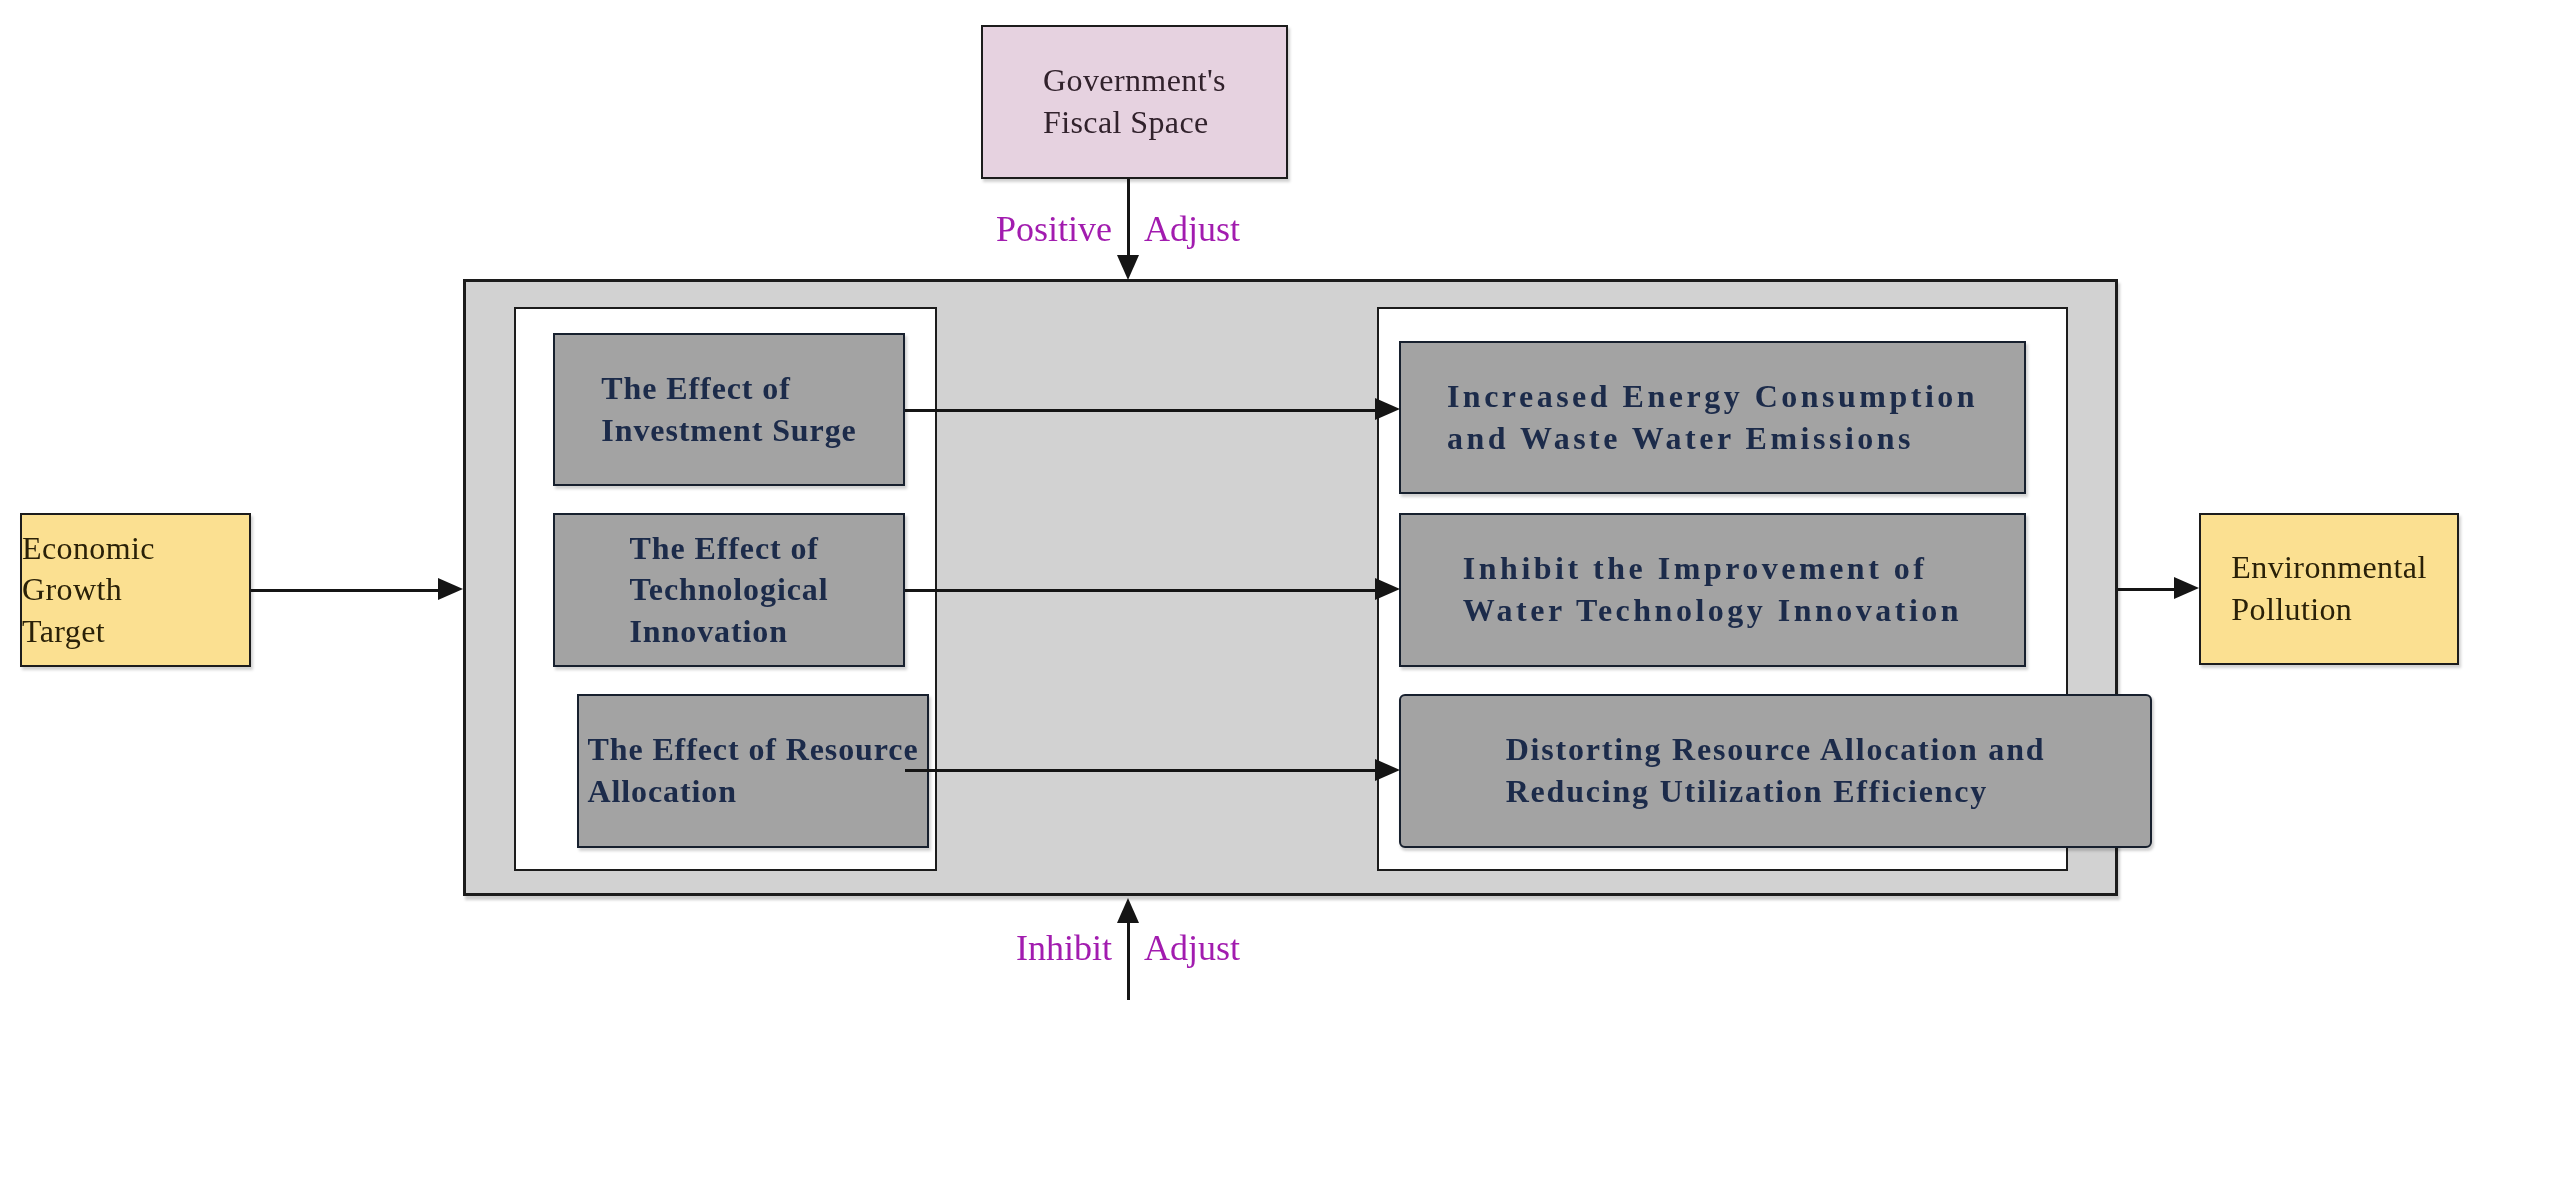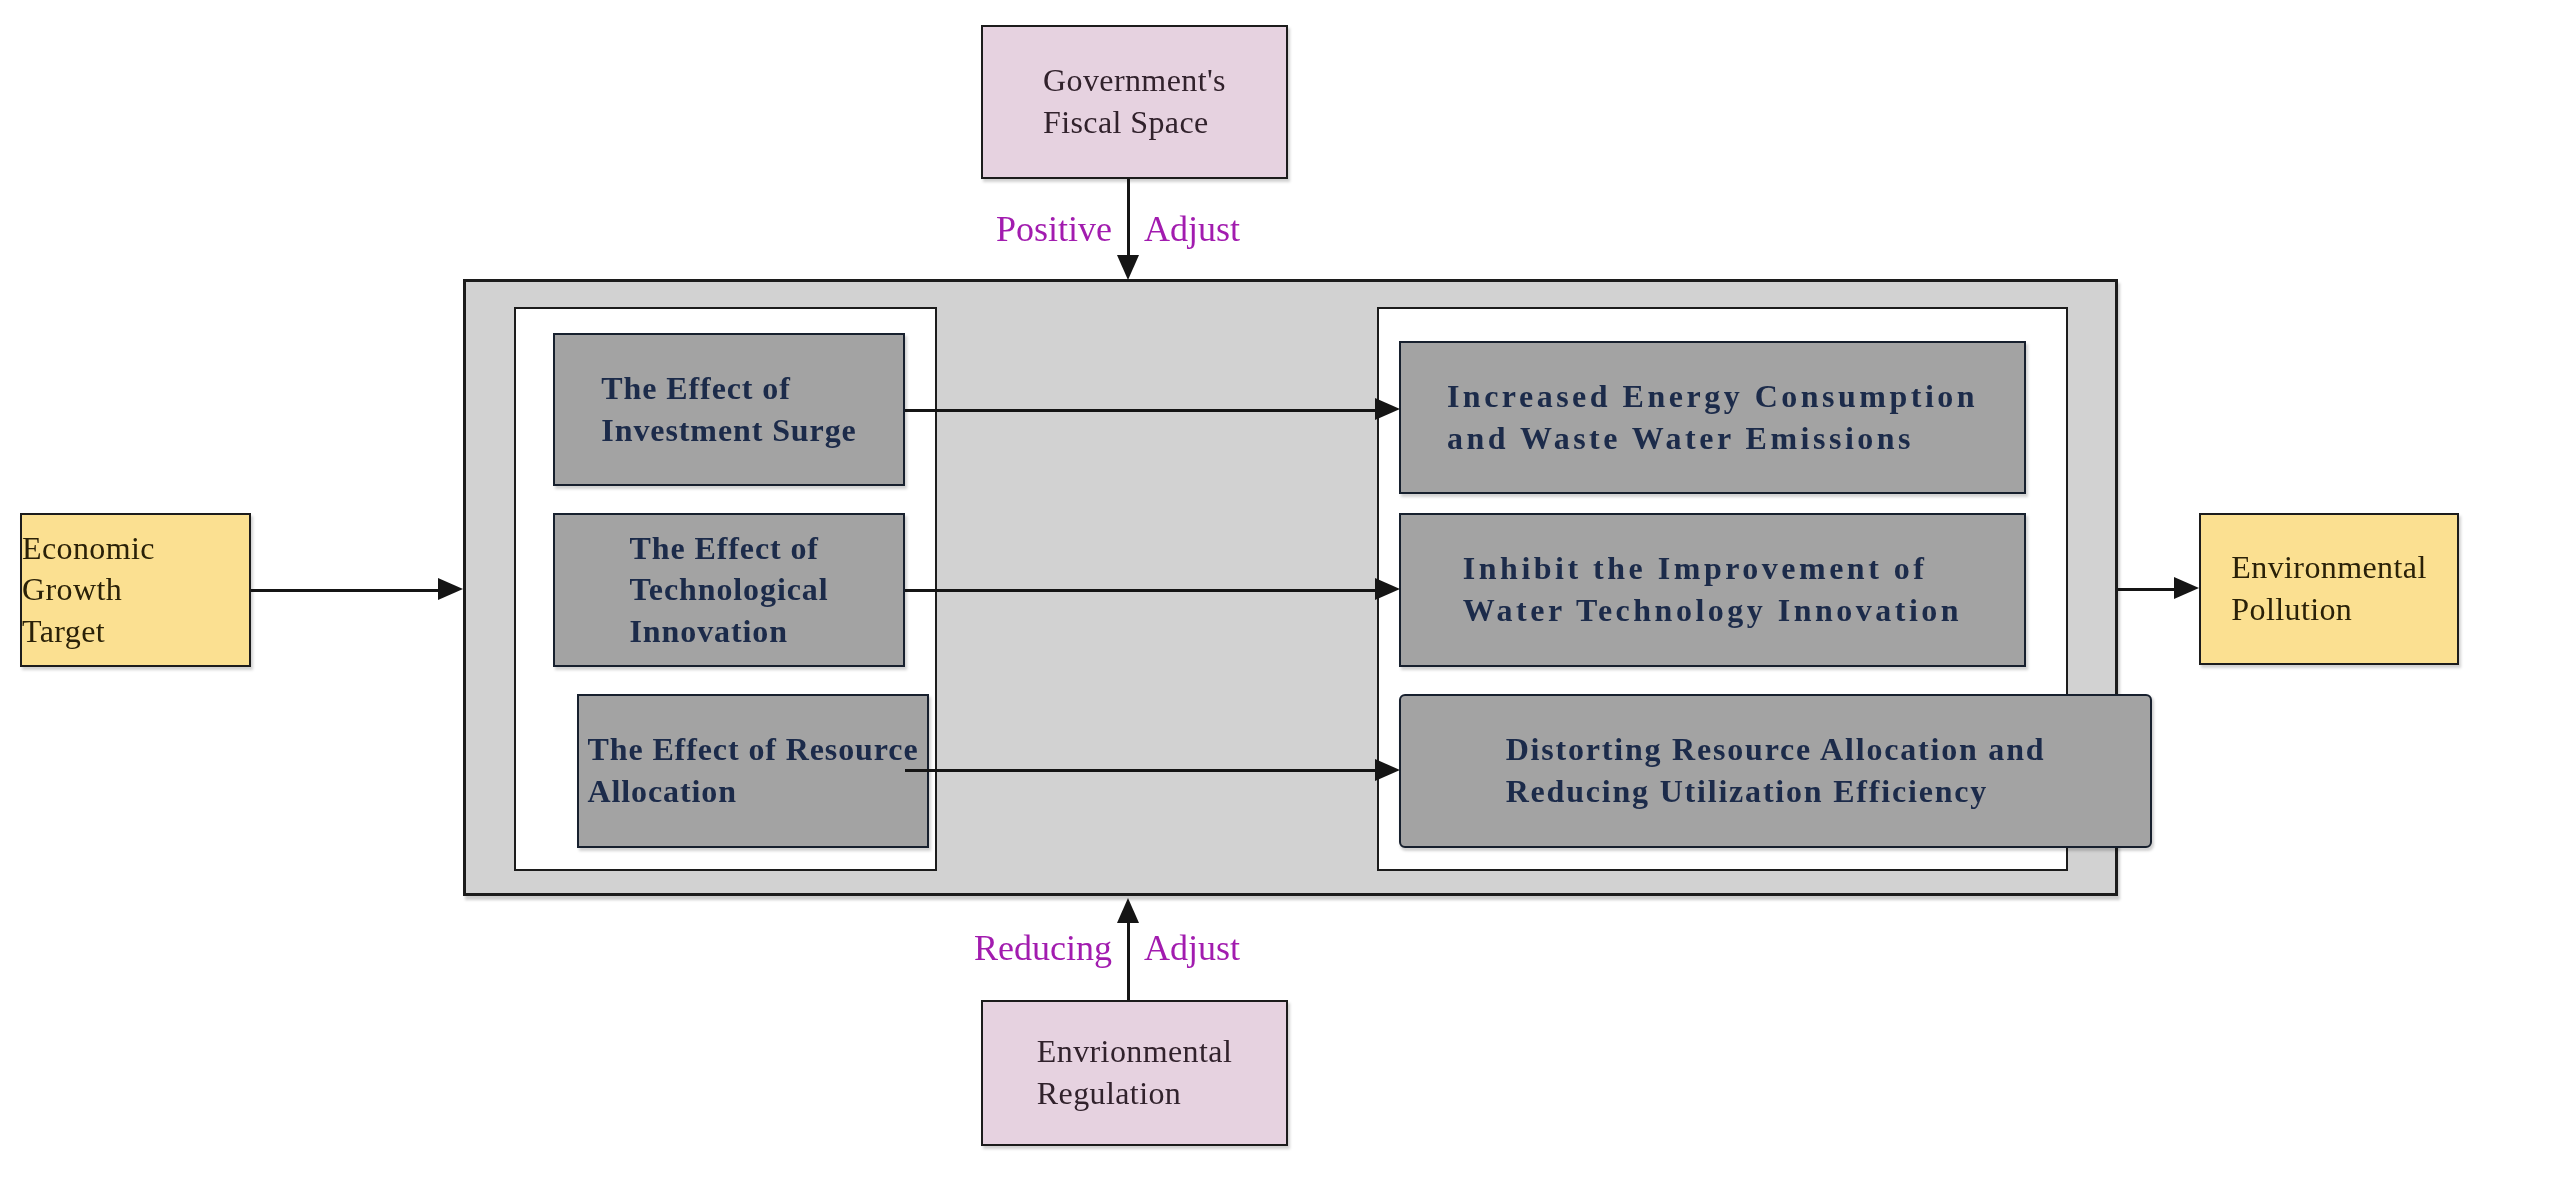--- a/index.html
+++ b/index.html
@@ -83,20 +83,18 @@
   <div class="hline" style="left:251px;top:589px;width:189px;"></div>
   <div class="head head-right" style="left:438px;top:578px;"></div>
 
   <div class="hline" style="left:2118px;top:588px;width:58px;"></div>
   <div class="head head-right" style="left:2174px;top:577px;"></div>
   <div class="box yellow" style="left:2199px;top:513px;width:260px;height:152px;">Environmental
 Pollution</div>
 
   <div class="head head-up" style="left:1117px;top:898px;"></div>
   <div class="vline" style="left:1127px;top:922px;height:78px;"></div>
-  <div class="lbl lbl-rightalign" style="left:899px;top:931px;width:213px;">Reducing</div>
+  <div class="lbl lbl-rightalign" style="left:899px;top:931px;width:213px;">Inhibit</div>
   <div class="lbl" style="left:1144px;top:931px;">Adjust</div>
 
-  <div class="box pink" style="left:981px;top:1000px;width:307px;height:146px;">Envrionmental
-Regulation</div>
 
 </div>
 
 
 </body></html>

